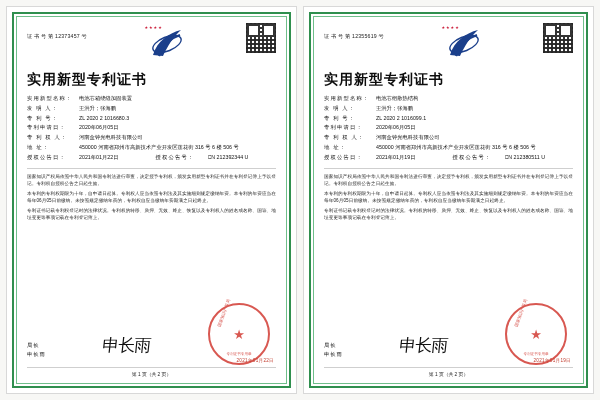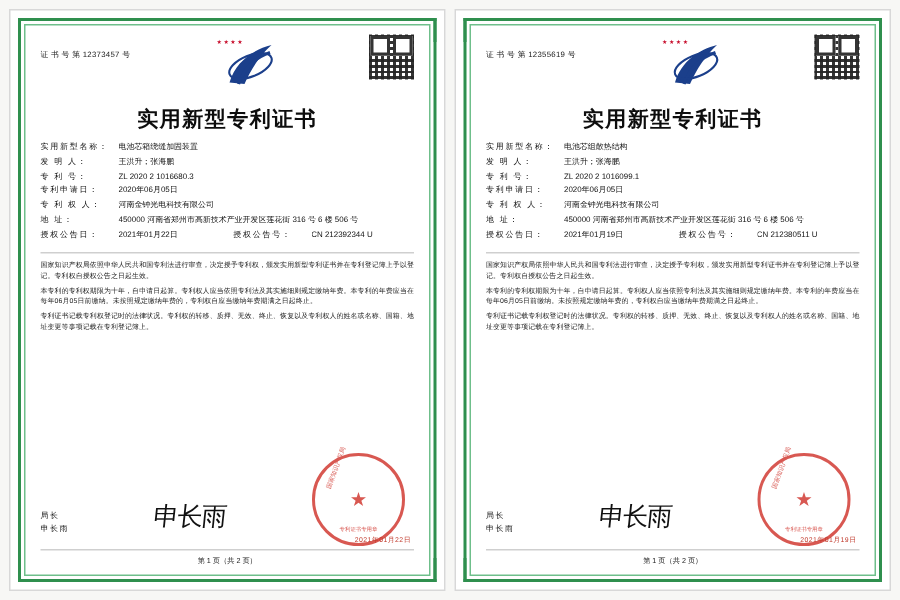--- a/index.html
+++ b/index.html
@@ -102,21 +102,21 @@
     content: "";
     position: absolute;
     width: 9px; height: 9px;
     border: 2px solid #111;
     background: #fff;
   }
   .qr::before { left: 1px; top: 1px; }
   .qr::after { right: 1px; top: 1px; }
 
   .title {
-    text-align: center;
+    text-align: left;
     font-family: "Liberation Serif", serif;
     font-weight: bold;
     font-size: 14px;
     letter-spacing: 1px;
     color: #0d0d0d;
     margin: 2px 0 6px 0;
   }
 
   .fields {
     font-size: 5.3px;

